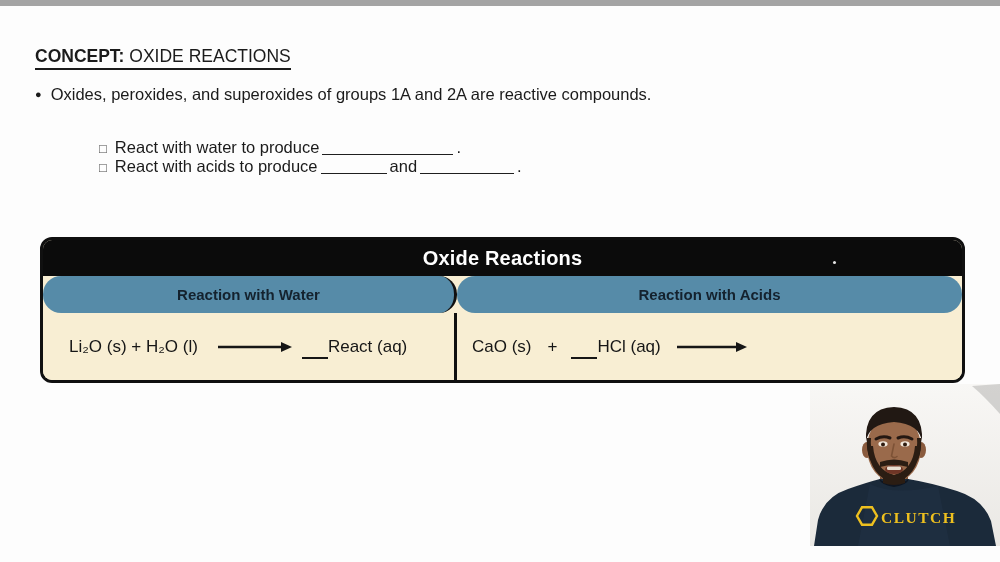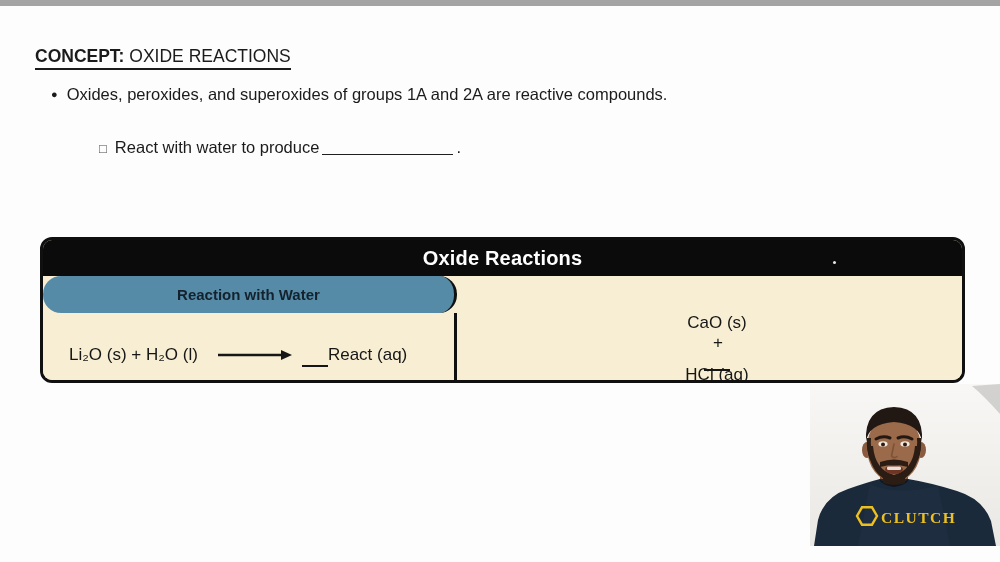--- a/index.html
+++ b/index.html
@@ -17,21 +17,21 @@
   }
   .concept {
     position:absolute; left:35px; top:45px;
     font-size:17.5px; line-height:22px;
     border-bottom:2px solid var(--text,#1b1b1b);
     padding-bottom:1px; white-space:nowrap;
   }
   .concept .lbl { font-weight:bold; }
   .concept .ttl { font-weight:normal; }
   .line { position:absolute; font-size:16.5px; white-space:nowrap; }
-  .main-bullet { left:51px; top:85px; }
+  .main-bullet { left:35px; top:85px; }
   .marker-dot { font-size:11px; vertical-align:2px; margin-right:9px; }
   .sub1 { left:99px; top:138px; }
   .sub2 { left:99px; top:157px; }
   .marker-sq { font-size:13px; color:#4a4a4a; margin-right:8px; }
   .blank {
     display:inline-block; border-bottom:1.6px solid #1f1f1f;
     height:14px; transform:translateY(2px); margin:0 3px;
   }
   .b1 { width:131px; } .b2 { width:66px; } .b3 { width:94px; }
 
@@ -62,21 +62,21 @@
     color:var(--table-header-text,#14222e);
     font-weight:bold; font-size:15px;
     display:flex; align-items:center; justify-content:center;border-radius:18px;
   }
   .bcell {
     background:var(--table-body-bg,#f8eed3);
     display:flex; align-items:center; font-size:17px; color:#161616;
     white-space:nowrap;
   }
   .bcell.colL { padding-left:26px; }
-  .bcell.colR { padding-left:15px;flex-direction:column; }
+  .bcell.colR { padding-left:15px; }
   .eq-blank {
     display:inline-block; border-bottom:2px solid #161616;
     width:26px; height:12px; transform:translateY(6px);
   }
   .arrow { flex:0 0 auto; }
   .arrow.a1 { margin:0 10px 0 20px; }
   .arrow.a2 { margin:0 18px 0 16px; }
   .plus { margin:0 14px 0 16px; }
   .webcam { position:absolute; left:810px; top:384px; width:190px; height:162px; }
 </style>
@@ -93,28 +93,32 @@
   </div>
 
   <div class="line main-bullet">
     <span class="marker-dot">●</span><span>Oxides, peroxides, and superoxides of groups 1A and 2A are reactive compounds.</span>
   </div>
 
   <div class="line sub1">
     <span class="marker-sq">□</span><span>React with water to produce</span><span class="blank b1"></span><span>.</span>
   </div>
 
+  <div class="line sub2">
+    <span class="marker-sq">□</span><span>React with acids to produce</span><span class="blank b2"></span><span>and</span><span class="blank b3"></span><span>.</span>
+  </div>
 
   <div class="oxide-table">
     <div class="t-title">
       <span>Oxide Reactions</span>
       <span class="t-dot"></span>
     </div>
     <div class="t-row t-head">
       <div class="hcell colL">Reaction with Water</div>
+      <div class="hcell colR">Reaction with Acids</div>
     </div>
     <div class="t-row t-body">
       <div class="bcell colL">
         <span>Li₂O (s) + H₂O (l)</span>
         <svg class="arrow a1" width="74" height="12" viewBox="0 0 74 12">
           <line x1="0" y1="6" x2="64" y2="6" stroke="#161616" stroke-width="2.4"></line>
           <polygon points="63,1 74,6 63,11" fill="#161616"></polygon>
         </svg>
         <span class="eq-blank"></span>
         <span>React (aq)</span>

